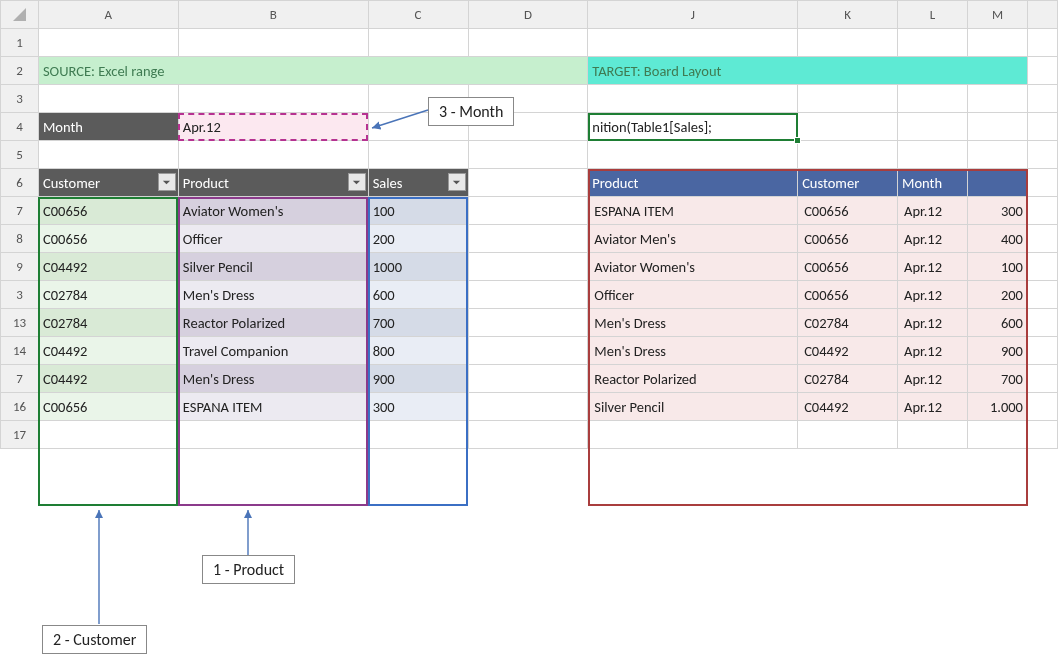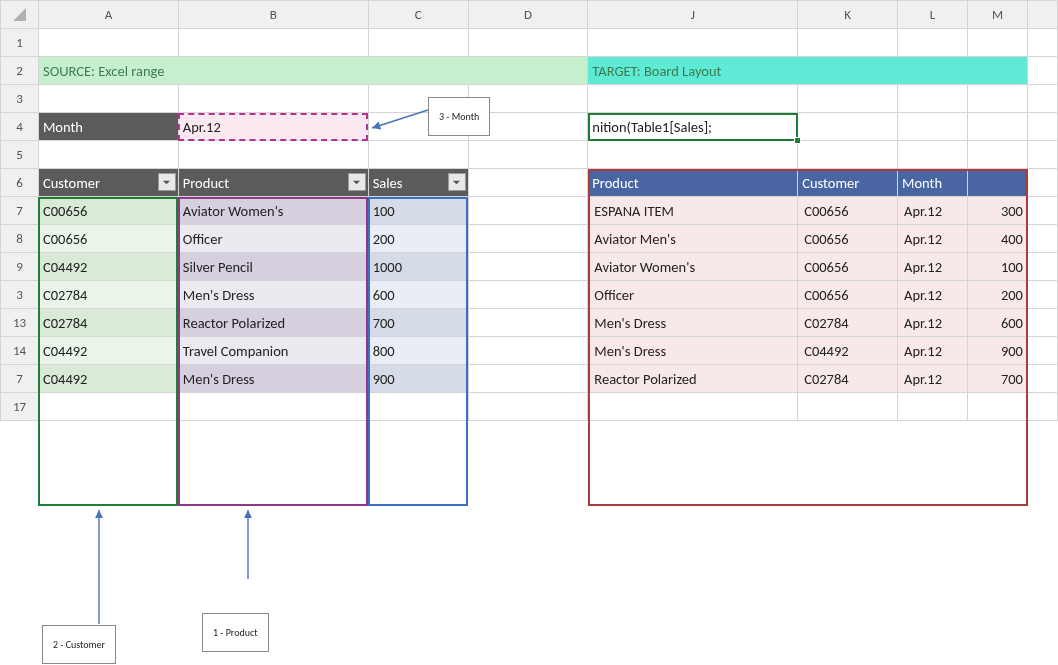--- a/index.html
+++ b/index.html
@@ -84,22 +84,22 @@
       border-width:2px;
       border-style:solid;
     }
     .marching {
       border-style: dashed;
     }
     .callout {
       position:absolute;
       background:#fff;
       border:1px solid #888;
-      padding:12px 10px;
-      font-size:10px;
+      padding:4px 10px;
+      font-size:16px;
       pointer-events:none;
       z-index:10;
     }
     svg.arrow { position:absolute; pointer-events:none; z-index:9; }
 
     .fillhandle {
       position:absolute; width:7px; height:7px; background:#1e7e34; border:1px solid #fff;
     }
   </style>
 </head>
@@ -300,20 +300,32 @@
           <td class="rowA1">C04492</td>
           <td class="rowB1">Men's Dress</td>
           <td class="rowC1">900</td>
           <td></td>
           <td style="background:#f8e9e9;padding-left:6px;">Reactor Polarized</td>
           <td style="background:#f8e9e9;padding-left:6px;">C02784</td>
           <td style="background:#f8e9e9;padding-left:6px;">Apr.12</td>
           <td class="num" style="background:#f8e9e9;text-align:right;padding-right:4px;">700</td>
           <td></td>
         </tr>
+        <tr>
+          <th class="row-hdr">16</th>
+          <td class="rowA0">C00656</td>
+          <td class="rowB0">ESPANA ITEM</td>
+          <td class="rowC0">300</td>
+          <td></td>
+          <td style="background:#f8e9e9;padding-left:6px;">Silver Pencil</td>
+          <td style="background:#f8e9e9;padding-left:6px;">C04492</td>
+          <td style="background:#f8e9e9;padding-left:6px;">Apr.12</td>
+          <td class="num" style="background:#f8e9e9;text-align:right;padding-right:4px;">1.000</td>
+          <td></td>
+        </tr>
       </tbody>
 
   <tbody>
         <tr>
           <th class="row-hdr">17</th>
     <td></td>
           <td></td>
           <td></td>
           <td></td>
     <td></td>
@@ -328,21 +340,21 @@
 
 <div class="ov" style="border-color:#1e7e34; left:38px; top:197px; width:140px; height:309px;"></div>
 <div class="ov" style="border-color:#8b3a8b; left:178px; top:197px; width:190px; height:309px;"></div>
 <div class="ov" style="border-color:#3b6fc4; left:368px; top:197px; width:100px; height:309px;"></div>
 <div class="ov marching" style="border-color:#b63291; left:178px; top:113px; width:190px; height:28px;"></div>
 <div class="ov" style="border-color:#1e7e34; left:588px; top:113px; width:210px; height:28px;"></div>
 <div class="fillhandle" style="left:794px; top:137px;"></div>
 <div class="ov" style="border-color:#a93d3d; left:588px; top:169px; width:440px; height:337px;"></div>
 
 <div class="callout" style="left:428px; top:97px;">3 - Month</div>
-<div class="callout" style="left:202px; top:613px;">1 - Product</div>
+<div class="callout" style="left:202px; top:555px;">1 - Product</div>
 <div class="callout" style="left:42px; top:625px;">2 - Customer</div>
 
 <svg class="arrow" style="left:368px; top:104px;" width="62" height="32">
   <defs>
       <marker id="ah1" markerWidth="8" markerHeight="8" refX="6" refY="3" orient="auto">
         <path d="M0 0 L6 3 L0 6 Z" fill="#4a74b8"></path>
       </marker>
     </defs>
   <line x1="60" y1="6" x2="4" y2="24" stroke="#4a74b8" stroke-width="1.4" marker-end="url(#ah1)"></line>
 </svg>

